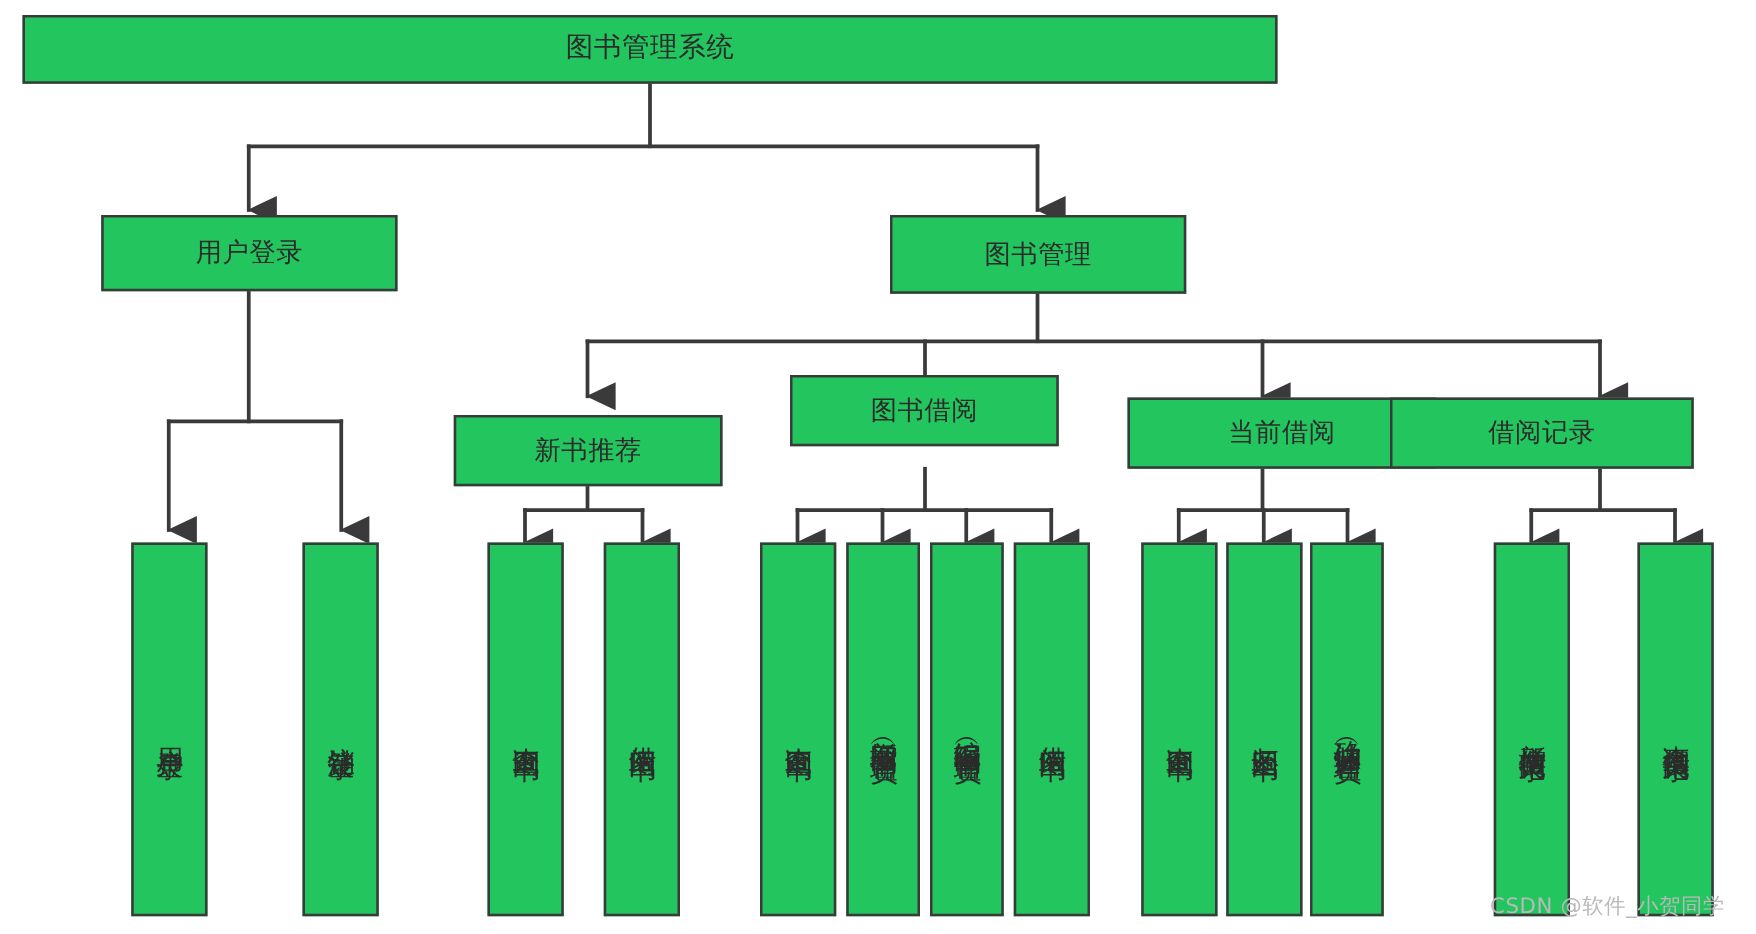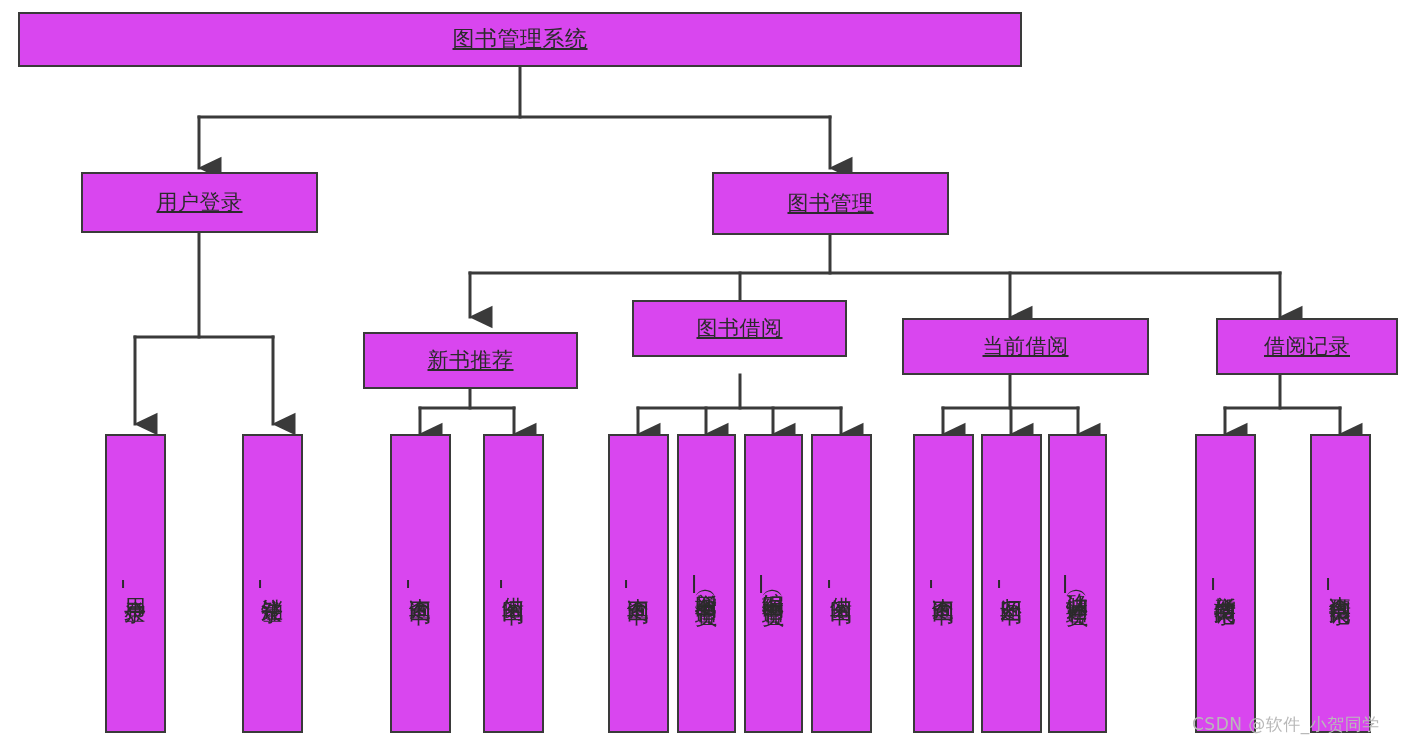--- a/index.html
+++ b/index.html
@@ -22,27 +22,26 @@
     position: absolute;
     left: 0;
     top: 0;
     width: 1405px;
     height: 747px;
     pointer-events: none;
   }
   .node {
     position: absolute;
     box-sizing: border-box;
-    background: #d946ef;
+    background: #22c55e;
     border: 2px solid #3a3a3a;
     display: flex;
     align-items: center;
     justify-content: center;
     color: #2b2b2b;
-    text-decoration: underline;
   }
   .node .lbl {
     display: block;
     text-align: center;
     line-height: 1.12;
     letter-spacing: 0.5px;
   }
   
   .node.horiz .lbl {
     font-size: 21px;
@@ -144,21 +143,21 @@
 
   <div class="node horiz" style="left:363px; top:332px; width:215px; height:57px;">
     <span class="lbl">新书推荐</span>
   </div>
   <div class="node horiz" style="left:632px; top:300px; width:215px; height:57px;">
     <span class="lbl">图书借阅</span>
   </div>
   <div class="node horiz" style="left:902px; top:318px; width:247px; height:57px;align-items:center;">
     <span class="lbl">当前借阅</span>
   </div>
-  <div class="node horiz" style="left:1216px; top:318px; width:182px; height:57px;">
+  <div class="node horiz" style="left:1112px; top:318px; width:243px; height:57px;">
     <span class="lbl">借阅记录</span>
   </div>
 
   <div class="node vert" style="left:105px; top:434px; width:61px; height:299px;">
     <span class="lbl">用户登录</span>
   </div>
   <div class="node vert" style="left:242px; top:434px; width:61px; height:299px;">
     <span class="lbl">注销登录</span>
   </div>
 

